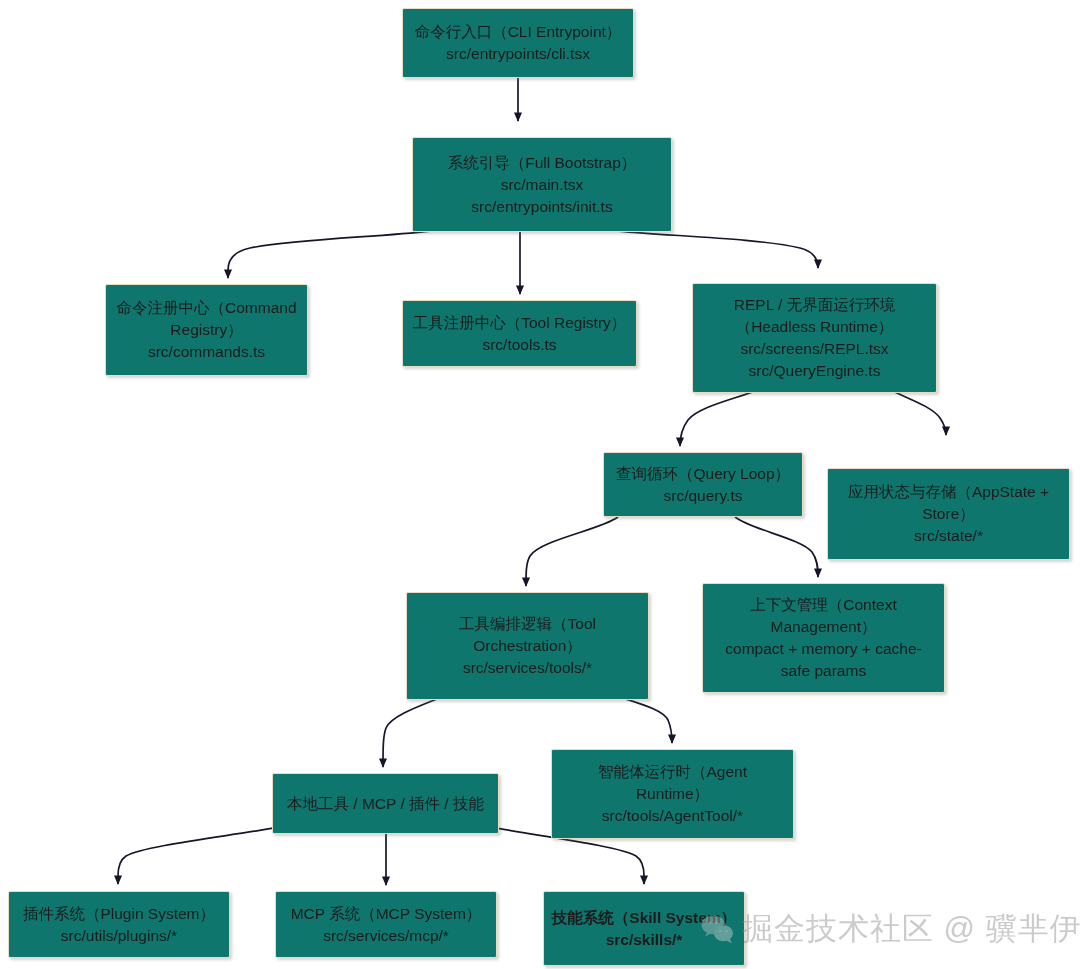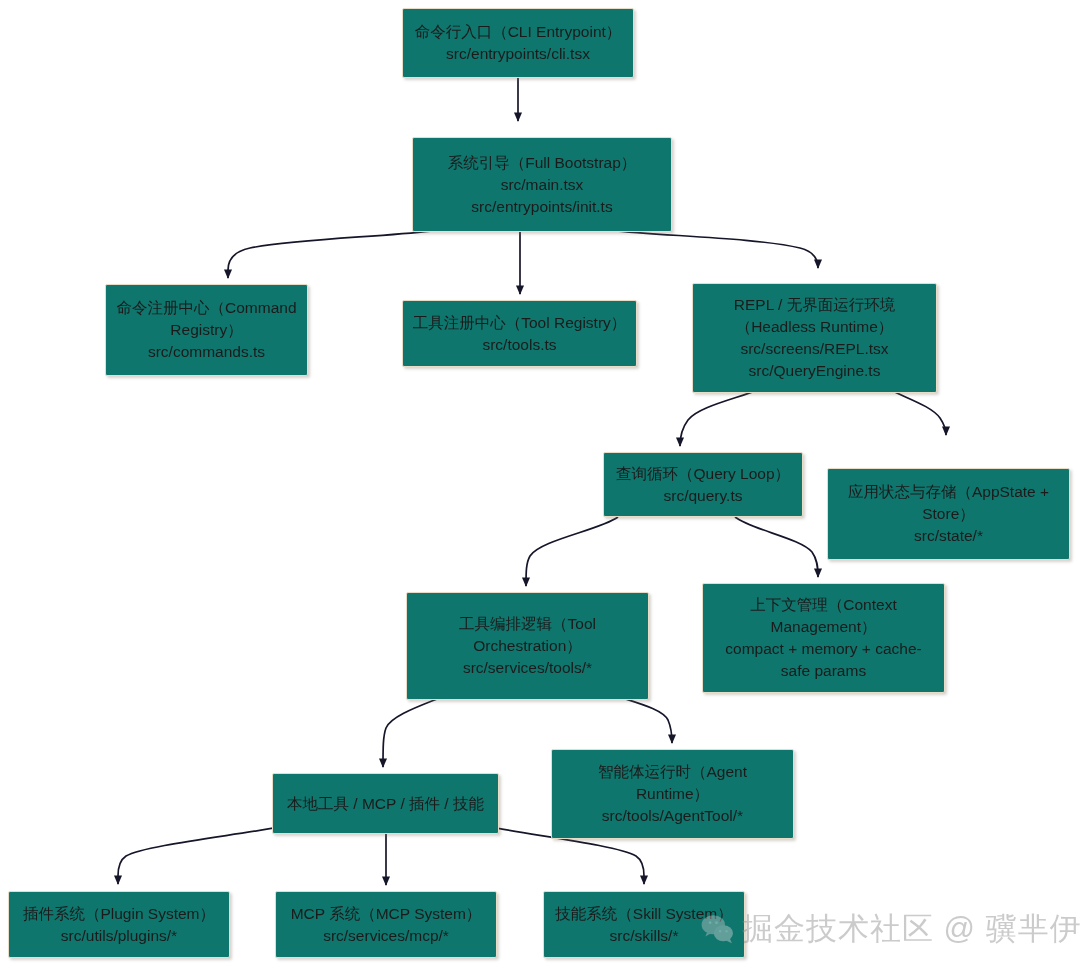--- a/index.html
+++ b/index.html
@@ -182,21 +182,21 @@
   <div class="node" style="left:275px;top:891px;width:222px;height:67px;">
     <span class="ln t-15">MCP 系统（MCP System）</span>
     <span class="ln t-15">src/services/mcp/*</span>
   </div>
 
   <div class="node" style="left:8px;top:891px;width:222px;height:67px;">
     <span class="ln t-15">插件系统（Plugin System）</span>
     <span class="ln t-15">src/utils/plugins/*</span>
   </div>
 
-  <div class="node" style="left:543px;top:891px;width:202px;height:67px;">
+  <div class="node" style="left:543px;top:891px;width:202px;height:75px;font-weight:bold;">
     <span class="ln t-15">技能系统（Skill System）</span>
     <span class="ln t-15">src/skills/*</span>
   </div>
 
   <div id="watermark">
     <svg class="wm-icon" viewBox="0 0 64 64" xmlns="http://www.w3.org/2000/svg">
       <ellipse cx="25" cy="24" rx="22" ry="18" fill="#c9c9c9"></ellipse>
       <path d="M14,36 L10,46 L21,40 Z" fill="#c9c9c9"></path>
       <ellipse cx="44" cy="40" rx="18" ry="15" fill="#dcdcdc"></ellipse>
       <path d="M56,50 L60,59 L50,54 Z" fill="#dcdcdc"></path>

